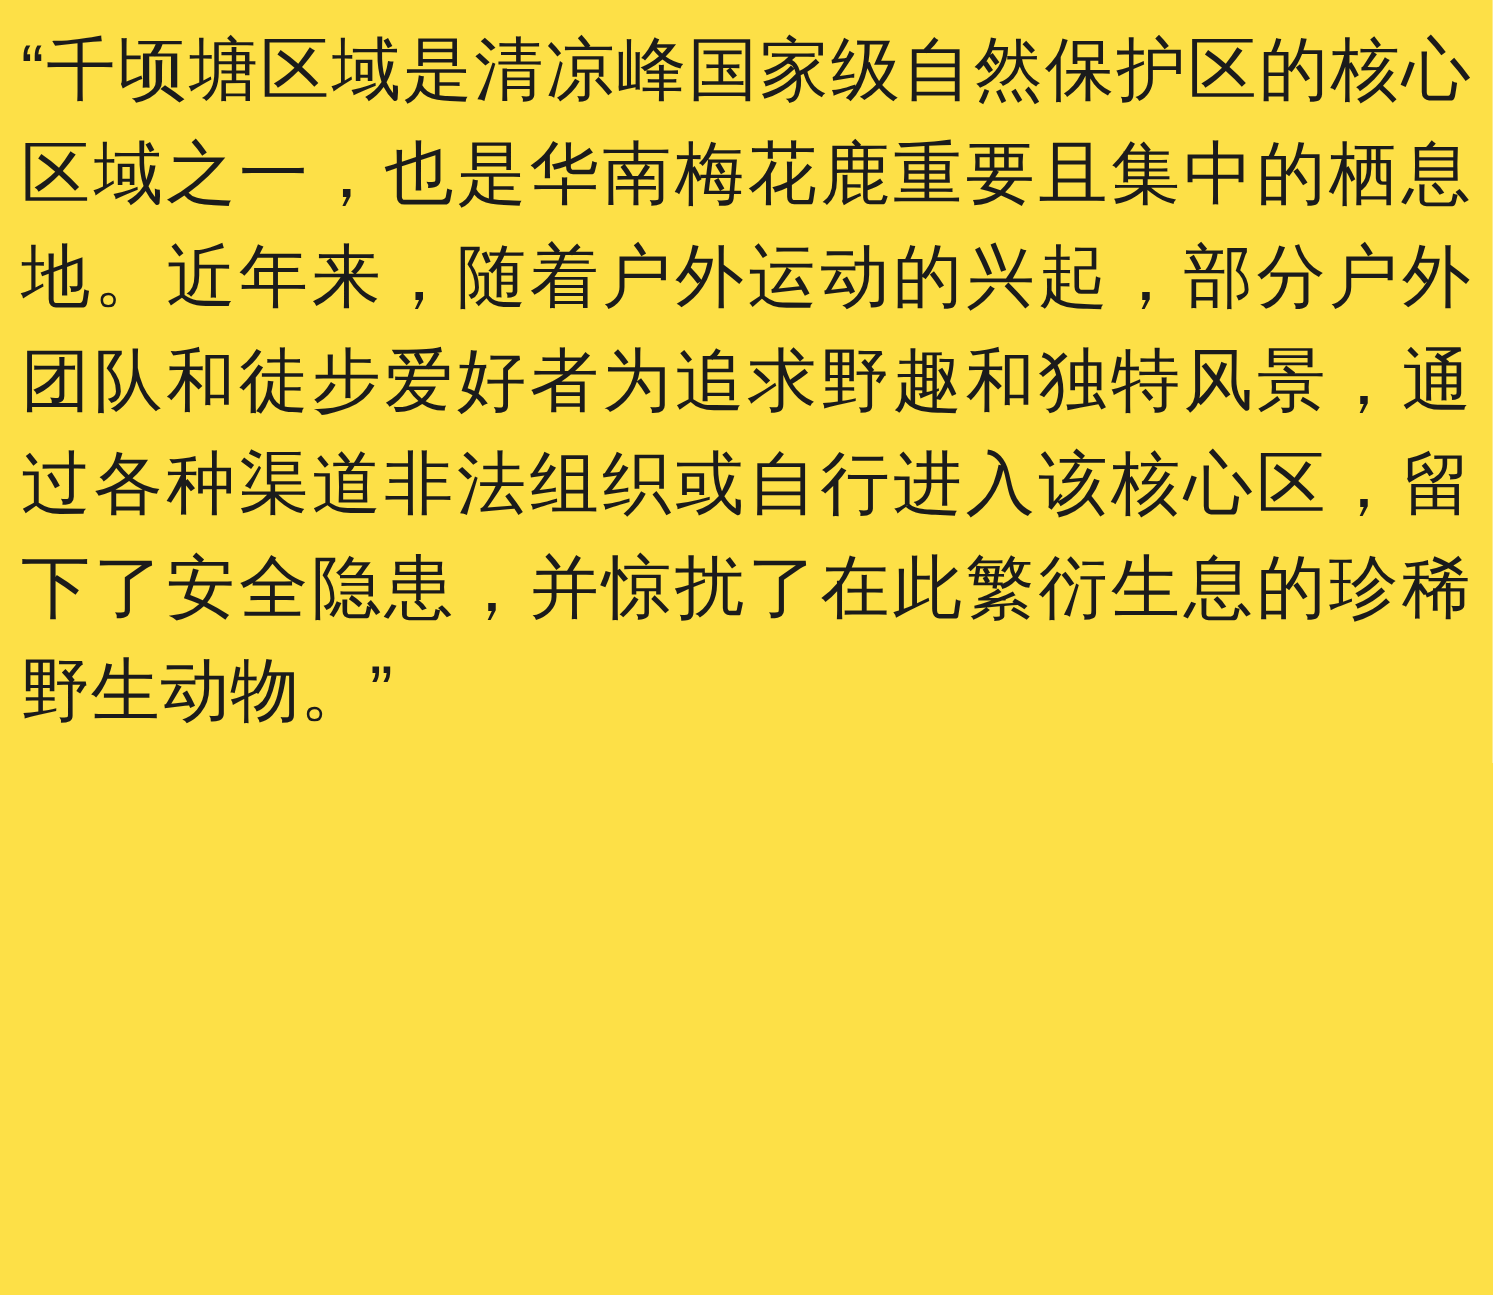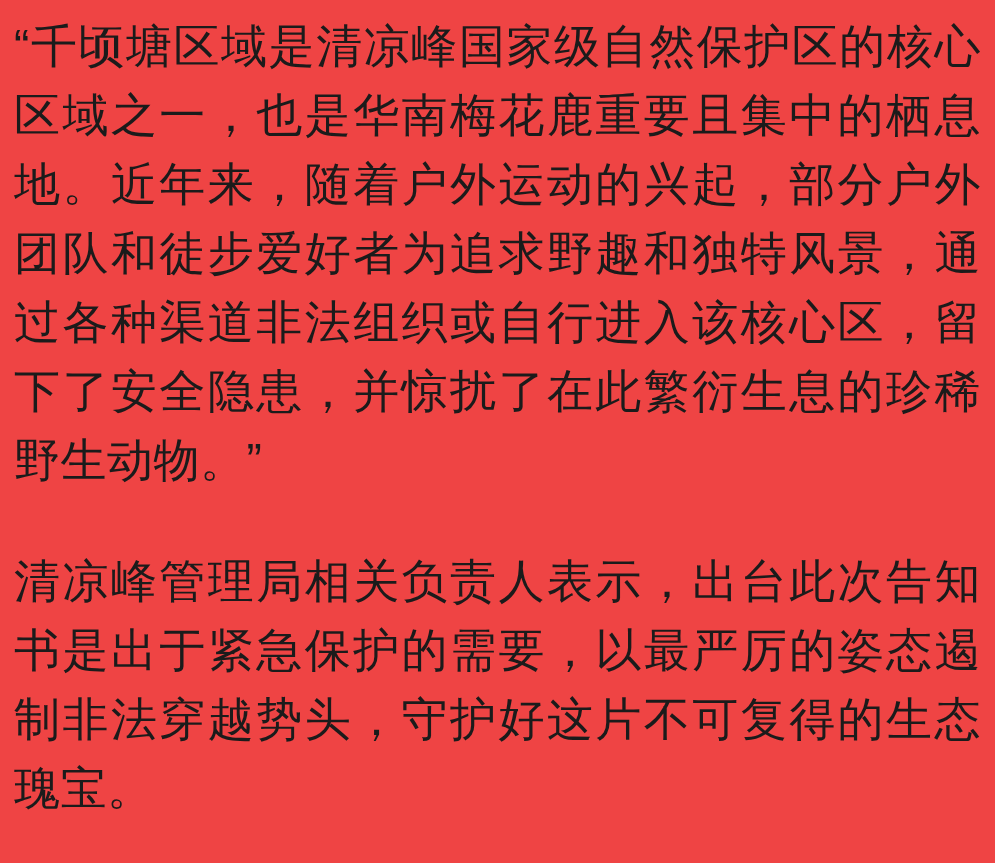--- a/index.html
+++ b/index.html
@@ -11,35 +11,34 @@
     width: 995px;
     height: 863px;
     overflow: hidden;
     font-family: "Liberation Sans", "DejaVu Sans", sans-serif;
   }
   .article {
     box-sizing: border-box;
     width: 995px;
     height: 863px;
     padding: 12px 14px 0 14px;
-    background: #ef4444;
+    background: #fde047;
   }
   .para {
     color: #1b1b1b;
     font-size: 46px;
     line-height: 69px;
     letter-spacing: 0.5px;
     text-align: justify;
     text-justify: inter-character;
     font-weight: 400;
     margin: 0;
   }
   .para + .para {
     margin-top: 52px;
   }
 </style>
 </head>
 <body>
 
 <div class="article">
   <p class="para">“千顷塘区域是清凉峰国家级自然保护区的核心区域之一，也是华南梅花鹿重要且集中的栖息地。近年来，随着户外运动的兴起，部分户外团队和徒步爱好者为追求野趣和独特风景，通过各种渠道非法组织或自行进入该核心区，留下了安全隐患，并惊扰了在此繁衍生息的珍稀野生动物。”</p>
-  <p class="para">清凉峰管理局相关负责人表示，出台此次告知书是出于紧急保护的需要，以最严厉的姿态遏制非法穿越势头，守护好这片不可复得的生态瑰宝。</p>
 </div>
 
 </body></html>

